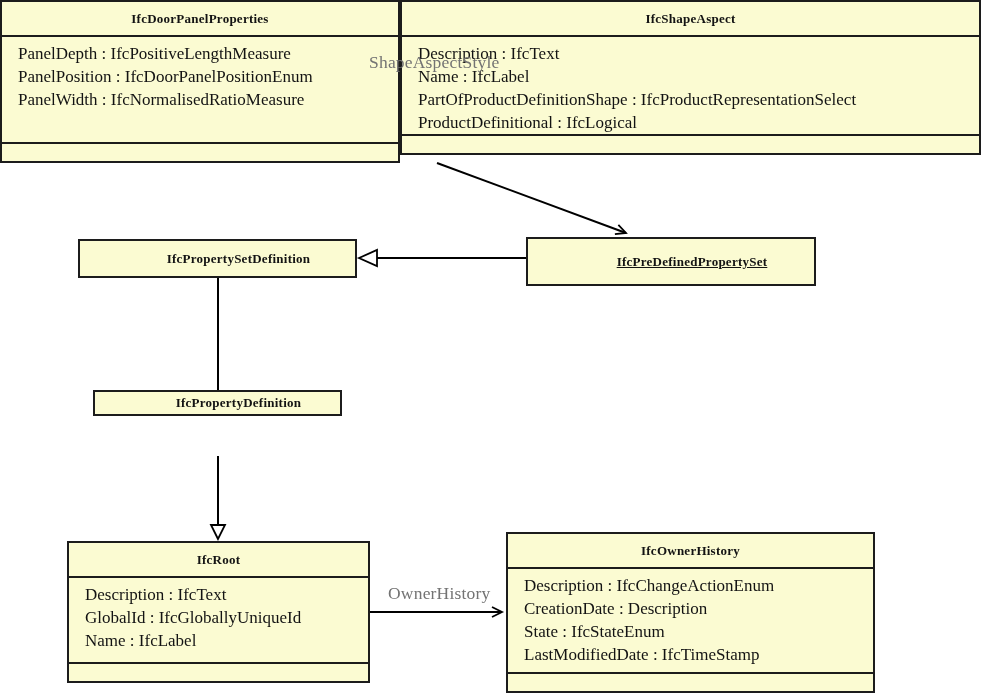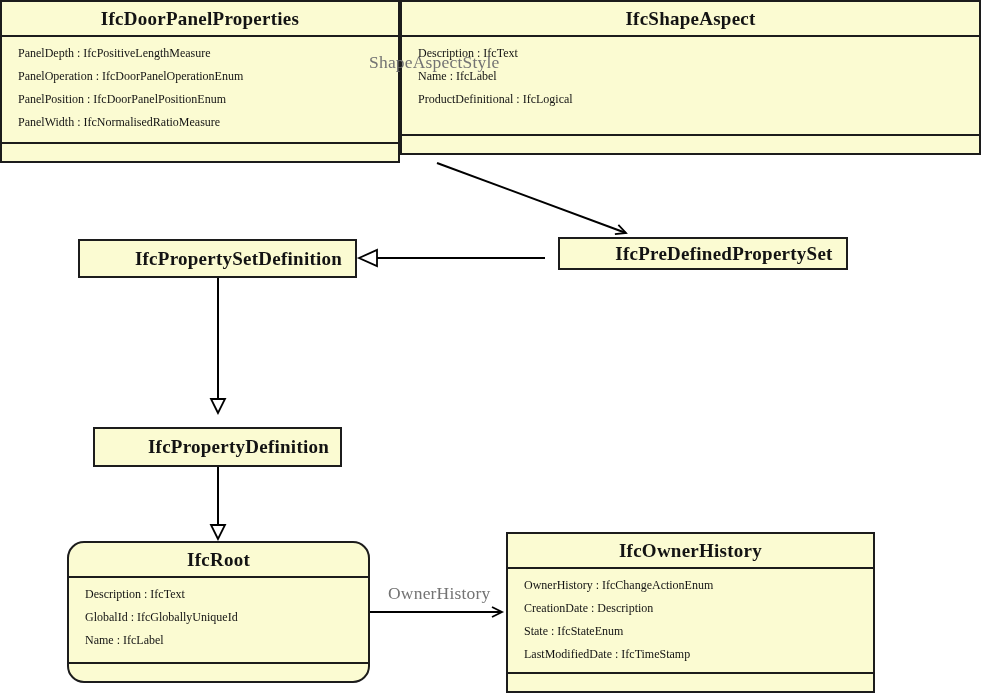--- a/index.html
+++ b/index.html
@@ -5,57 +5,57 @@
   html,body{margin:0;padding:0;background:#ffffff;}
   .canvas{
     position:relative;width:982px;height:695px;background:#ffffff;overflow:hidden;
     font-family:"Liberation Serif","DejaVu Serif",serif;color:#131313;
   }
   .uml-class{
     position:absolute;box-sizing:border-box;background:#fbfbd2;
     border:2px solid #1c1c1c;display:flex;flex-direction:column;
   }
   .hdr{
-    flex:0 0 33px;border-bottom:2px solid #1c1c1c;font-weight:bold;font-size:19px;
+    flex:0 0 33px;border-bottom:2px solid #1c1c1c;font-weight:bold;font-size:13px;
     display:flex;align-items:center;justify-content:center;letter-spacing:.25px;
   }
   .attrs{
-    flex:1 1 auto;border-bottom:2px solid #1c1c1c;font-size:12px;line-height:23px;
+    flex:1 1 auto;border-bottom:2px solid #1c1c1c;font-size:17px;line-height:23px;
     padding:5px 4px 0 16px;overflow:hidden;white-space:nowrap;
   }
   .ftr{flex:0 0 17px;}
   .simple{justify-content:center;}
   .simple .hdr{border-bottom:none;flex:1 1 auto;margin-left:42px;}
   .edge-label{
     position:absolute;font-size:17.5px;letter-spacing:.2px;white-space:nowrap;
     color:#737373;pointer-events:none;
   }
   .edges{position:absolute;left:0;top:0;width:982px;height:695px;pointer-events:none;}
 </style>
 </head>
 <body>
 
 <div class="canvas">
 
   <div class="uml-class" style="left:0px;top:0px;width:400px;height:163px;">
     <div class="hdr">IfcDoorPanelProperties</div>
     <div class="attrs">
       <div>PanelDepth : IfcPositiveLengthMeasure</div>
-      <div>PanelOperation : IfcDoorPanelOperationEnum</div>
       <div>PanelPosition : IfcDoorPanelPositionEnum</div>
       <div>PanelWidth : IfcNormalisedRatioMeasure</div>
     </div>
     <div class="ftr"></div>
   </div>
 
   <div class="uml-class" style="left:400px;top:0px;width:581px;height:155px;">
     <div class="hdr">IfcShapeAspect</div>
     <div class="attrs">
       <div>Description : IfcText</div>
       <div>Name : IfcLabel</div>
+      <div>PartOfProductDefinitionShape : IfcProductRepresentationSelect</div>
       <div>ProductDefinitional : IfcLogical</div>
     </div>
     <div class="ftr"></div>
   </div>
 
   <svg class="edges" viewBox="0 0 982 695">
     <defs>
       <marker id="openarrow" markerWidth="16" markerHeight="16" refX="11" refY="6" orient="auto" markerUnits="userSpaceOnUse">
         <path d="M1,1 L11,6 L1,11" fill="none" stroke="#000000" stroke-width="1.8"></path>
       </marker>
@@ -72,42 +72,42 @@
     <line x1="218" y1="456" x2="218" y2="525" stroke="#000000" stroke-width="2"></line>
     <polygon points="218,539 211,525 225,525" fill="#ffffff" stroke="#000000" stroke-width="1.8"></polygon>
 
     <line x1="370" y1="612" x2="502" y2="612" stroke="#000000" stroke-width="2" marker-end="url(#openarrow)"></line>
   </svg>
 
   <div class="uml-class simple" style="left:78px;top:239px;width:279px;height:39px;">
     <div class="hdr">IfcPropertySetDefinition</div>
   </div>
 
-  <div class="uml-class simple" style="left:558px;top:237px;width:290px;height:33px;">
+  <div class="uml-class simple" style="left:526px;top:237px;width:290px;height:49px;text-decoration:underline;">
     <div class="hdr">IfcPreDefinedPropertySet</div>
   </div>
 
-  <div class="uml-class simple" style="left:93px;top:427px;width:249px;height:40px;">
+  <div class="uml-class simple" style="left:93px;top:390px;width:249px;height:26px;">
     <div class="hdr">IfcPropertyDefinition</div>
   </div>
 
-  <div class="uml-class" style="left:67px;top:541px;width:303px;height:142px;border-radius:17px;">
+  <div class="uml-class" style="left:67px;top:541px;width:303px;height:142px;">
     <div class="hdr">IfcRoot</div>
     <div class="attrs">
       <div>Description : IfcText</div>
       <div>GlobalId : IfcGloballyUniqueId</div>
       <div>Name : IfcLabel</div>
     </div>
     <div class="ftr"></div>
   </div>
 
   <div class="uml-class" style="left:506px;top:532px;width:369px;height:161px;">
     <div class="hdr">IfcOwnerHistory</div>
     <div class="attrs">
-      <div>OwnerHistory : IfcChangeActionEnum</div>
+      <div>Description : IfcChangeActionEnum</div>
       <div>CreationDate : Description</div>
       <div>State : IfcStateEnum</div>
       <div>LastModifiedDate : IfcTimeStamp</div>
     </div>
     <div class="ftr"></div>
   </div>
 
   <div class="edge-label" style="left:369px;top:52px;">ShapeAspectStyle</div>
   <div class="edge-label" style="left:388px;top:583px;">OwnerHistory</div>
 

